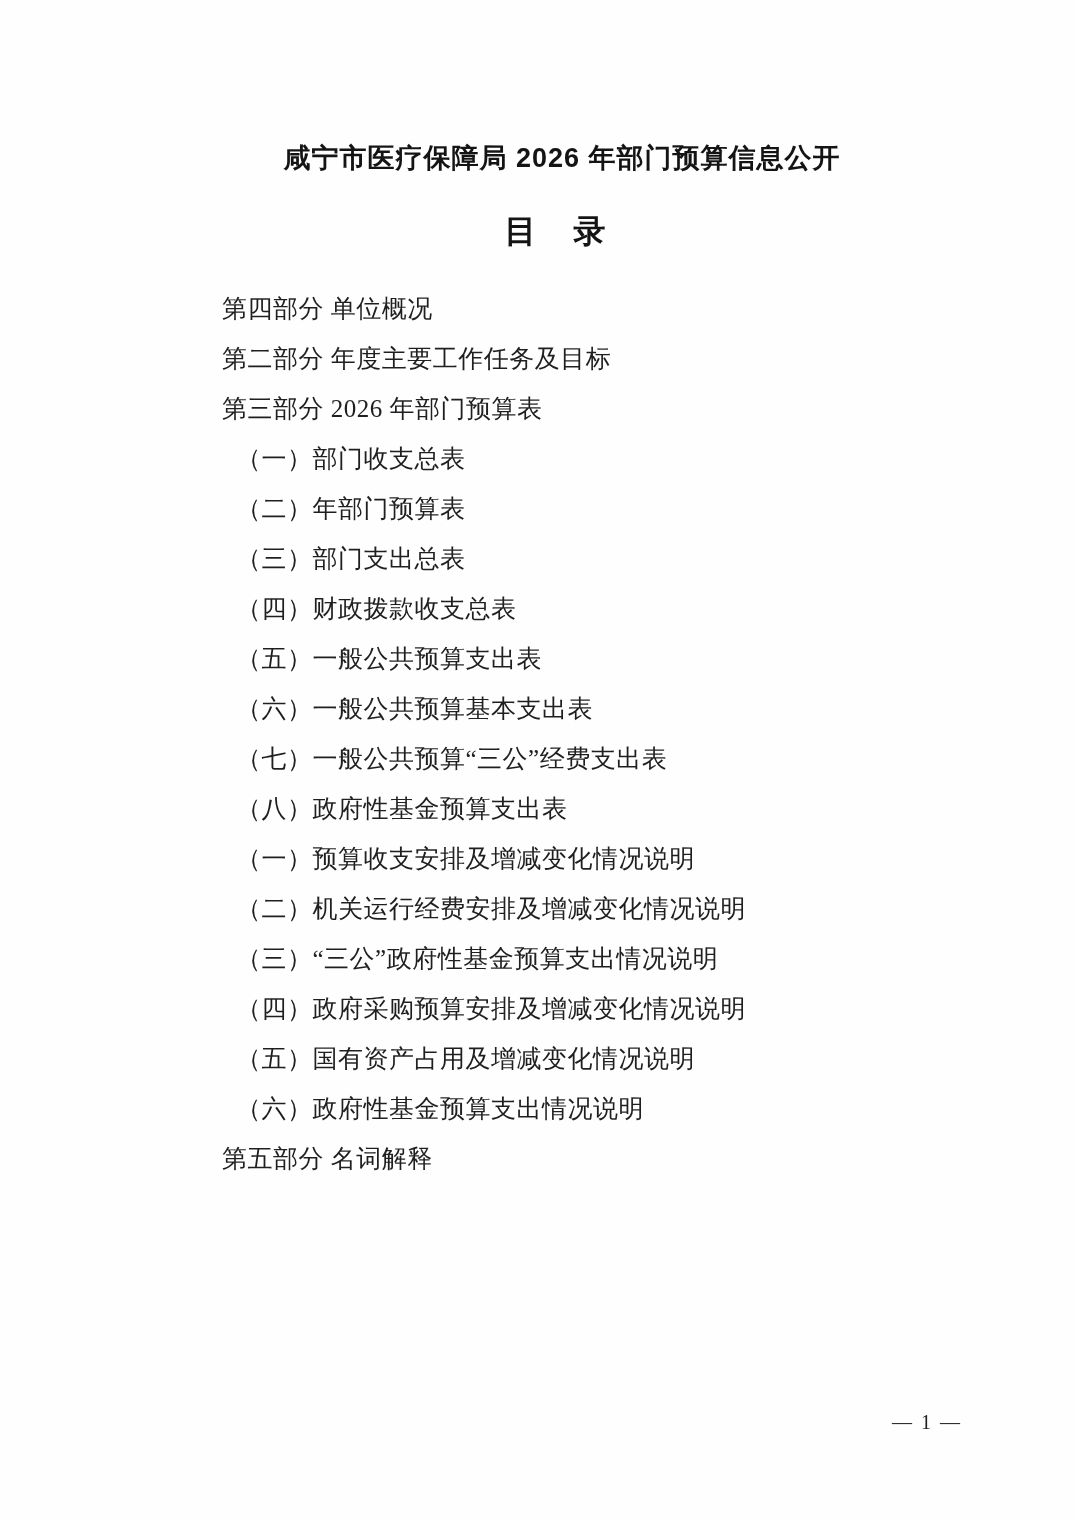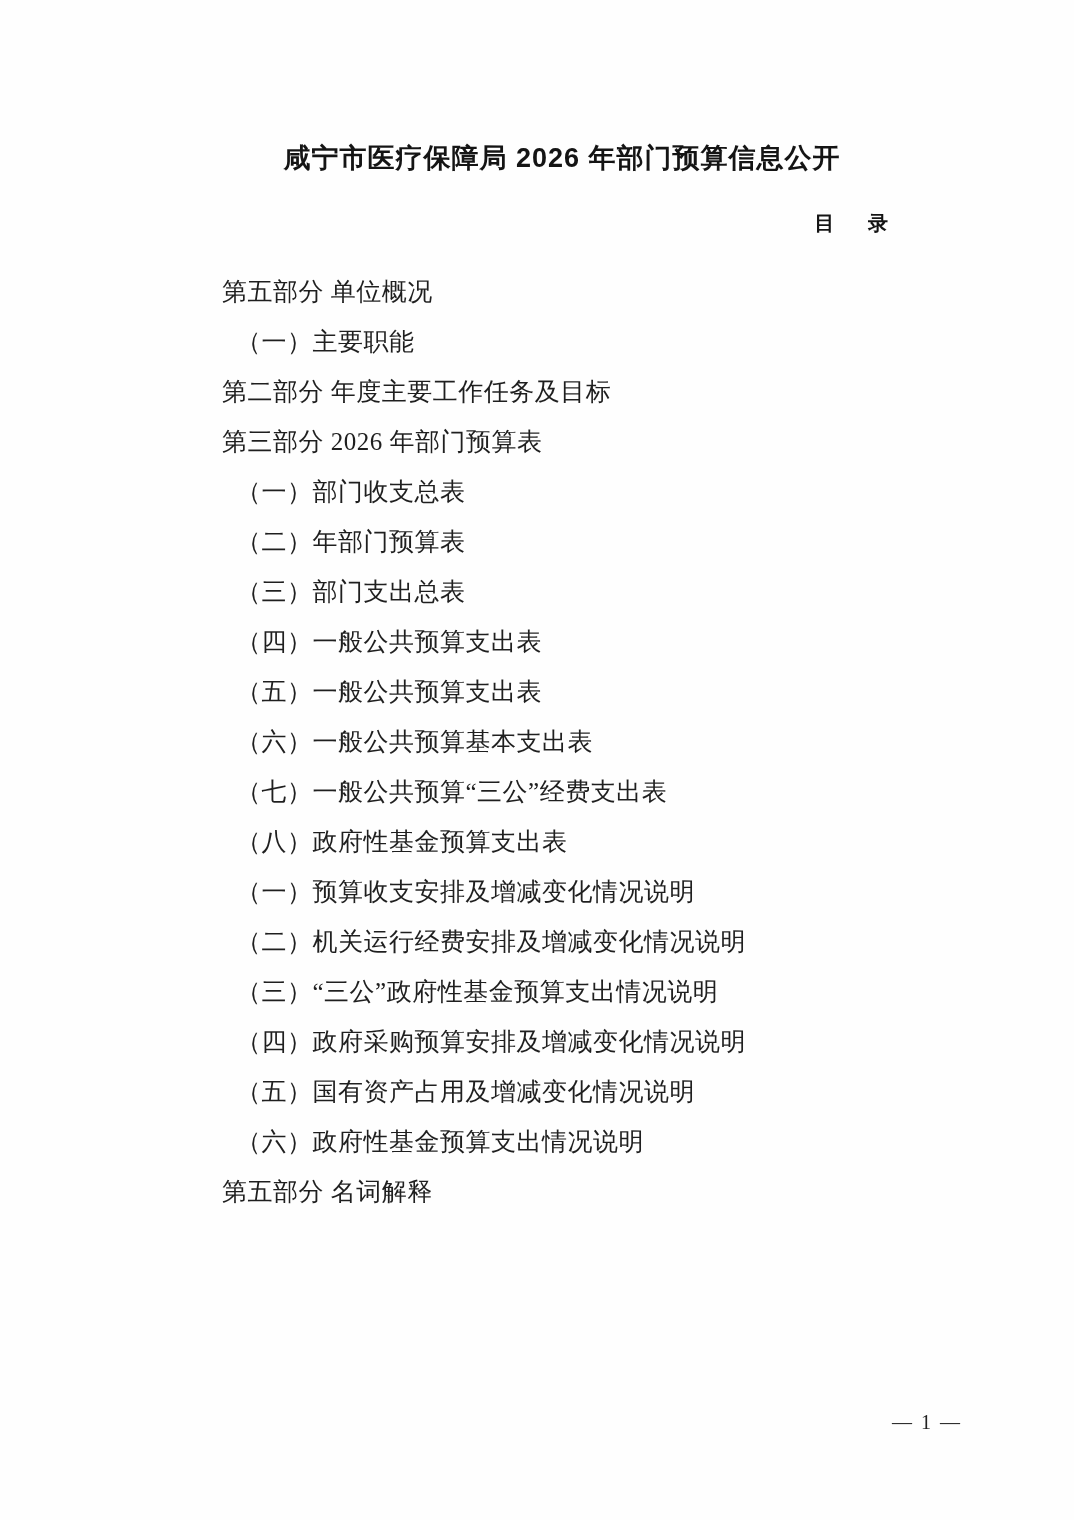--- a/index.html
+++ b/index.html
@@ -31,23 +31,23 @@
     font-size: 27px;
     font-weight: bold;
     text-align: center;
     letter-spacing: 1px;
     margin-top: 140px;
     color: #141414;
     white-space: nowrap;
   }
   .toc-heading {
     font-family: "Liberation Sans", "DejaVu Sans", sans-serif;
-    font-size: 20px;
+    font-size: 32px;
     font-weight: bold;
-    text-align: right;
+    text-align: center;
     letter-spacing: 14px;
     margin-top: 34px;
     color: #141414;
   }
   .toc-list {
     margin-top: 30px;
   }
   .toc-entry {
     font-family: "Liberation Serif", "DejaVu Serif", serif;
     font-size: 25px;
@@ -73,28 +73,27 @@
   }
 </style>
 </head>
 <body>
 
 <div class="page">
   <div class="content">
     <div class="doc-title">咸宁市医疗保障局 2026 年部门预算信息公开</div>
     <div class="toc-heading">目 录</div>
     <div class="toc-list">
-        <div class="toc-entry level-1">第五部分  单位概况</div>
-        <div class="toc-entry level-2">（一）主要职能</div>
+        <div class="toc-entry level-1">第四部分  单位概况</div>
         <div class="toc-entry level-1">第二部分  年度主要工作任务及目标</div>
         <div class="toc-entry level-1">第三部分  2026 年部门预算表</div>
         <div class="toc-entry level-2">（一）部门收支总表</div>
         <div class="toc-entry level-2">（二）年部门预算表</div>
         <div class="toc-entry level-2">（三）部门支出总表</div>
-        <div class="toc-entry level-2">（四）一般公共预算支出表</div>
+        <div class="toc-entry level-2">（四）财政拨款收支总表</div>
         <div class="toc-entry level-2">（五）一般公共预算支出表</div>
         <div class="toc-entry level-2">（六）一般公共预算基本支出表</div>
         <div class="toc-entry level-2">（七）一般公共预算“三公”经费支出表</div>
         <div class="toc-entry level-2">（八）政府性基金预算支出表</div>
         <div class="toc-entry level-2">（一）预算收支安排及增减变化情况说明</div>
         <div class="toc-entry level-2">（二）机关运行经费安排及增减变化情况说明</div>
         <div class="toc-entry level-2">（三）“三公”政府性基金预算支出情况说明</div>
         <div class="toc-entry level-2">（四）政府采购预算安排及增减变化情况说明</div>
         <div class="toc-entry level-2">（五）国有资产占用及增减变化情况说明</div>
         <div class="toc-entry level-2">（六）政府性基金预算支出情况说明</div>

